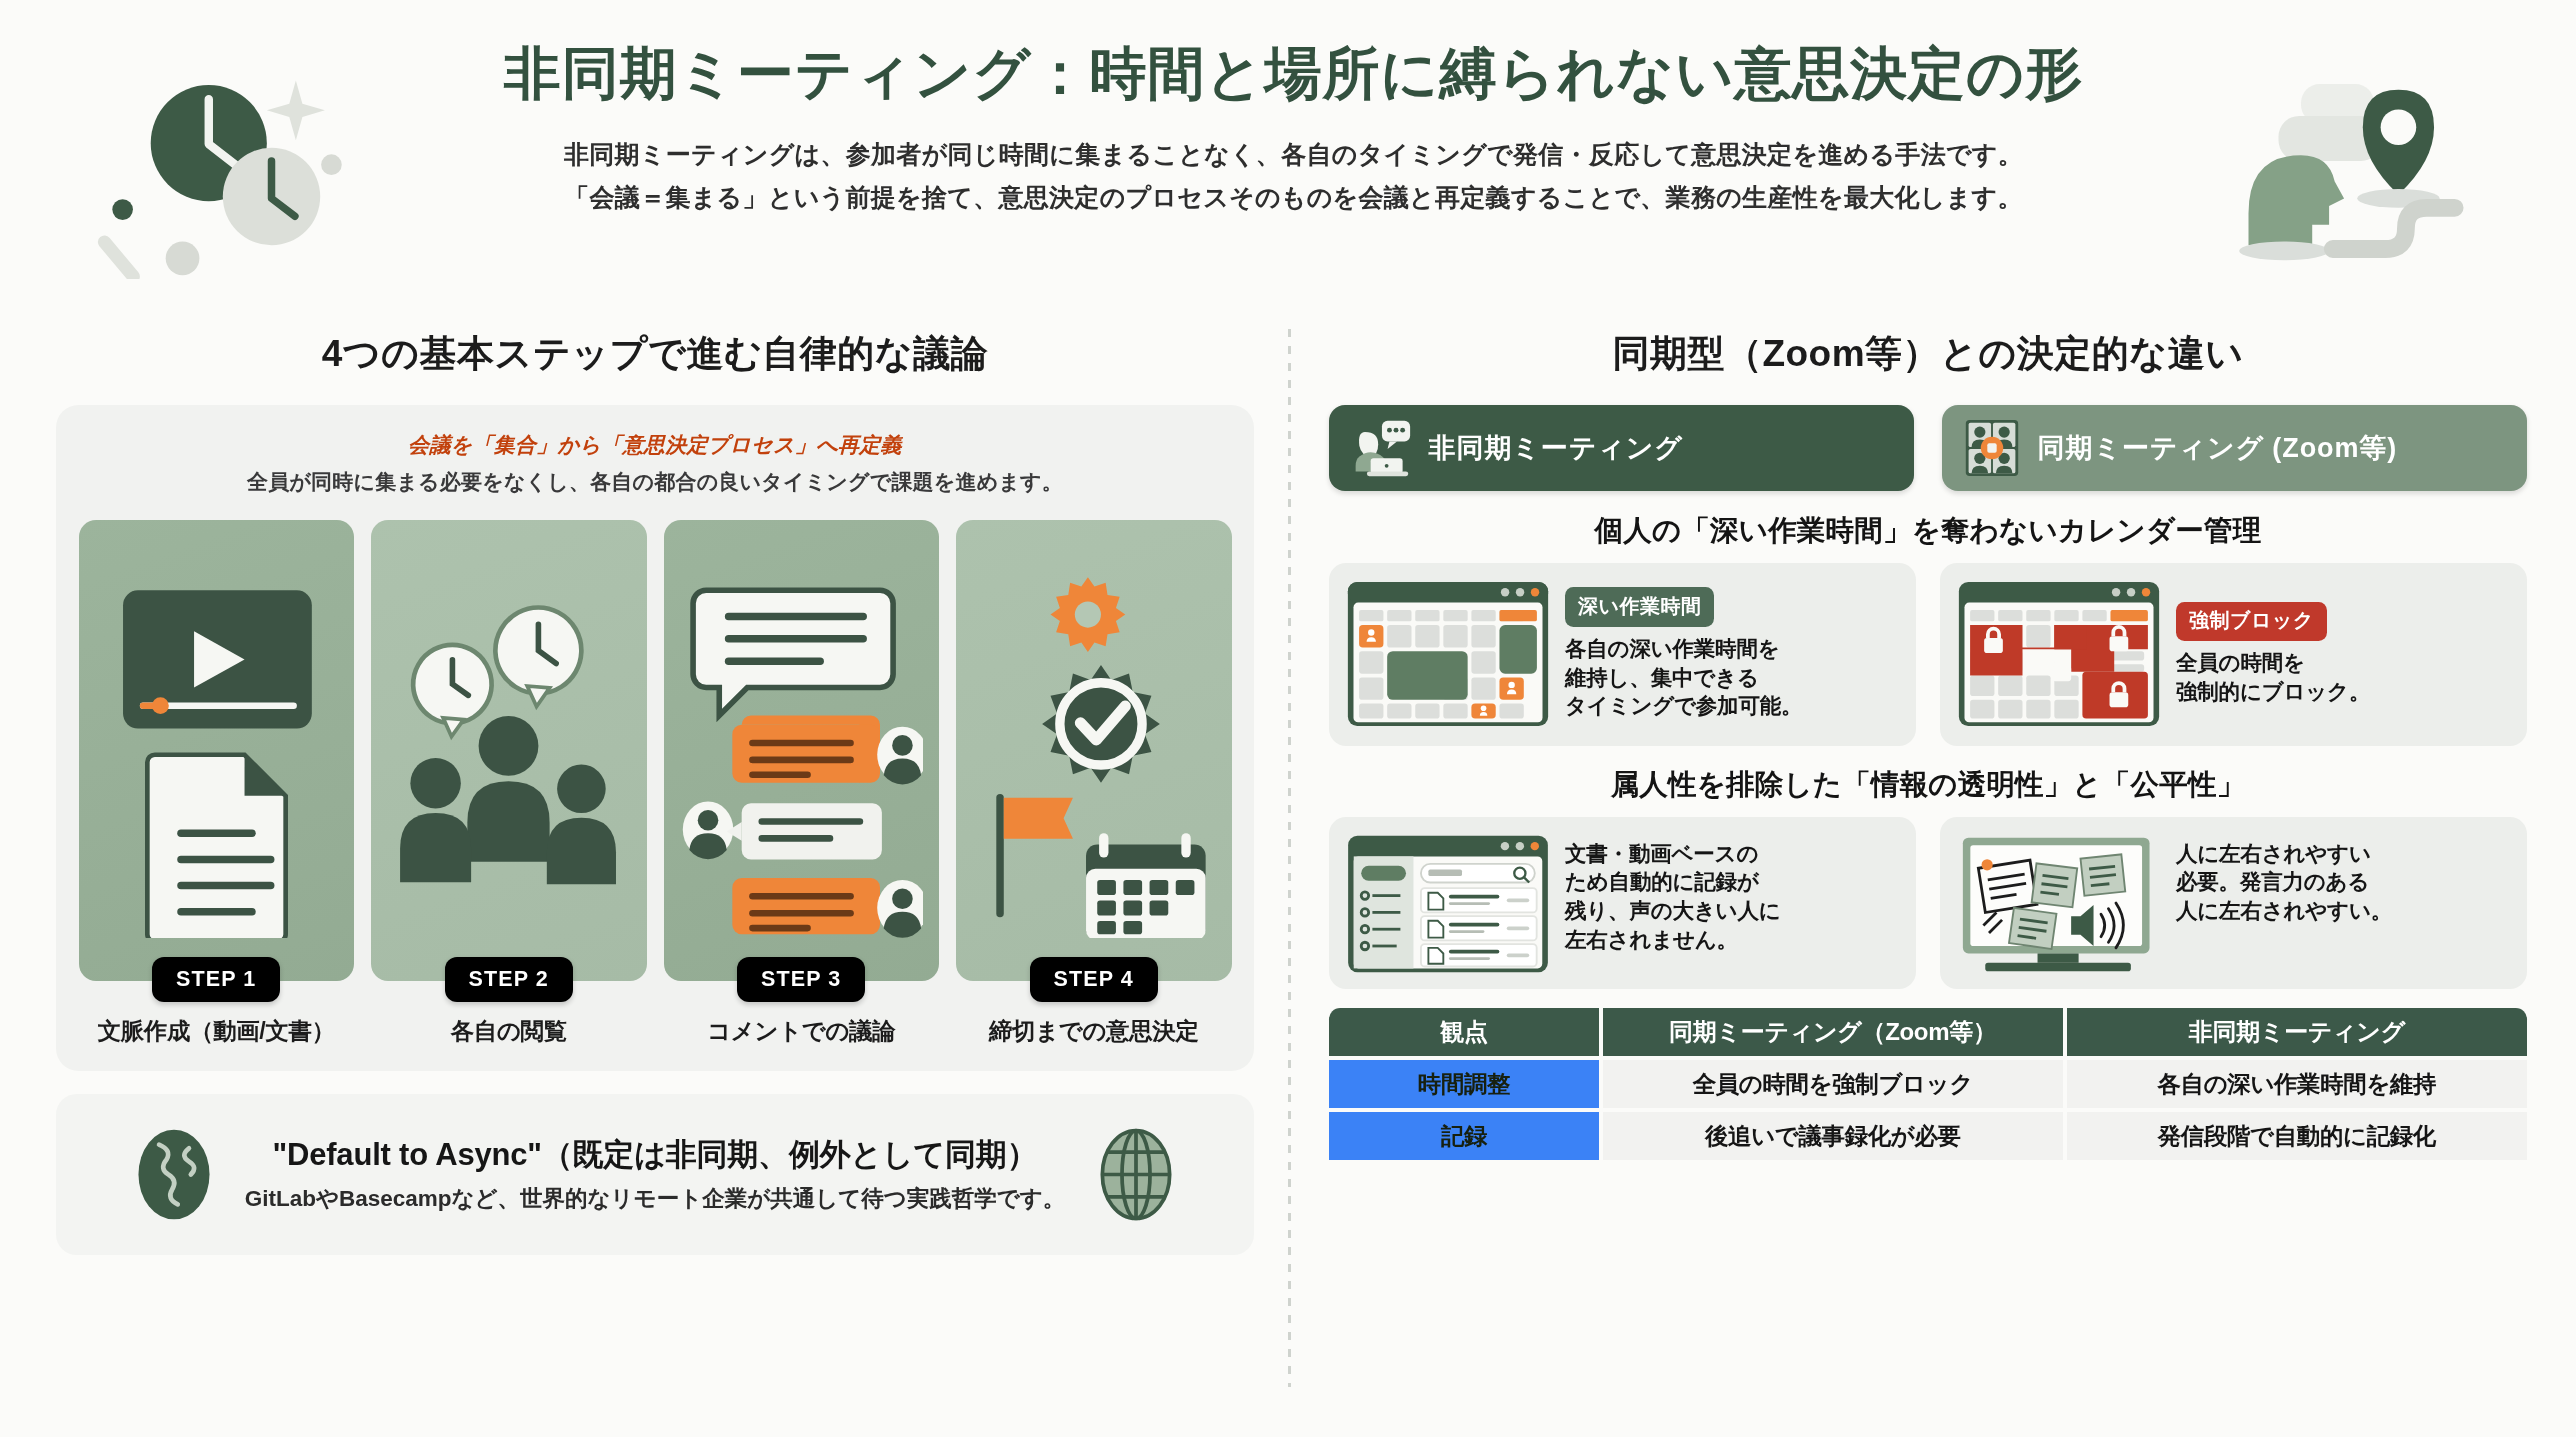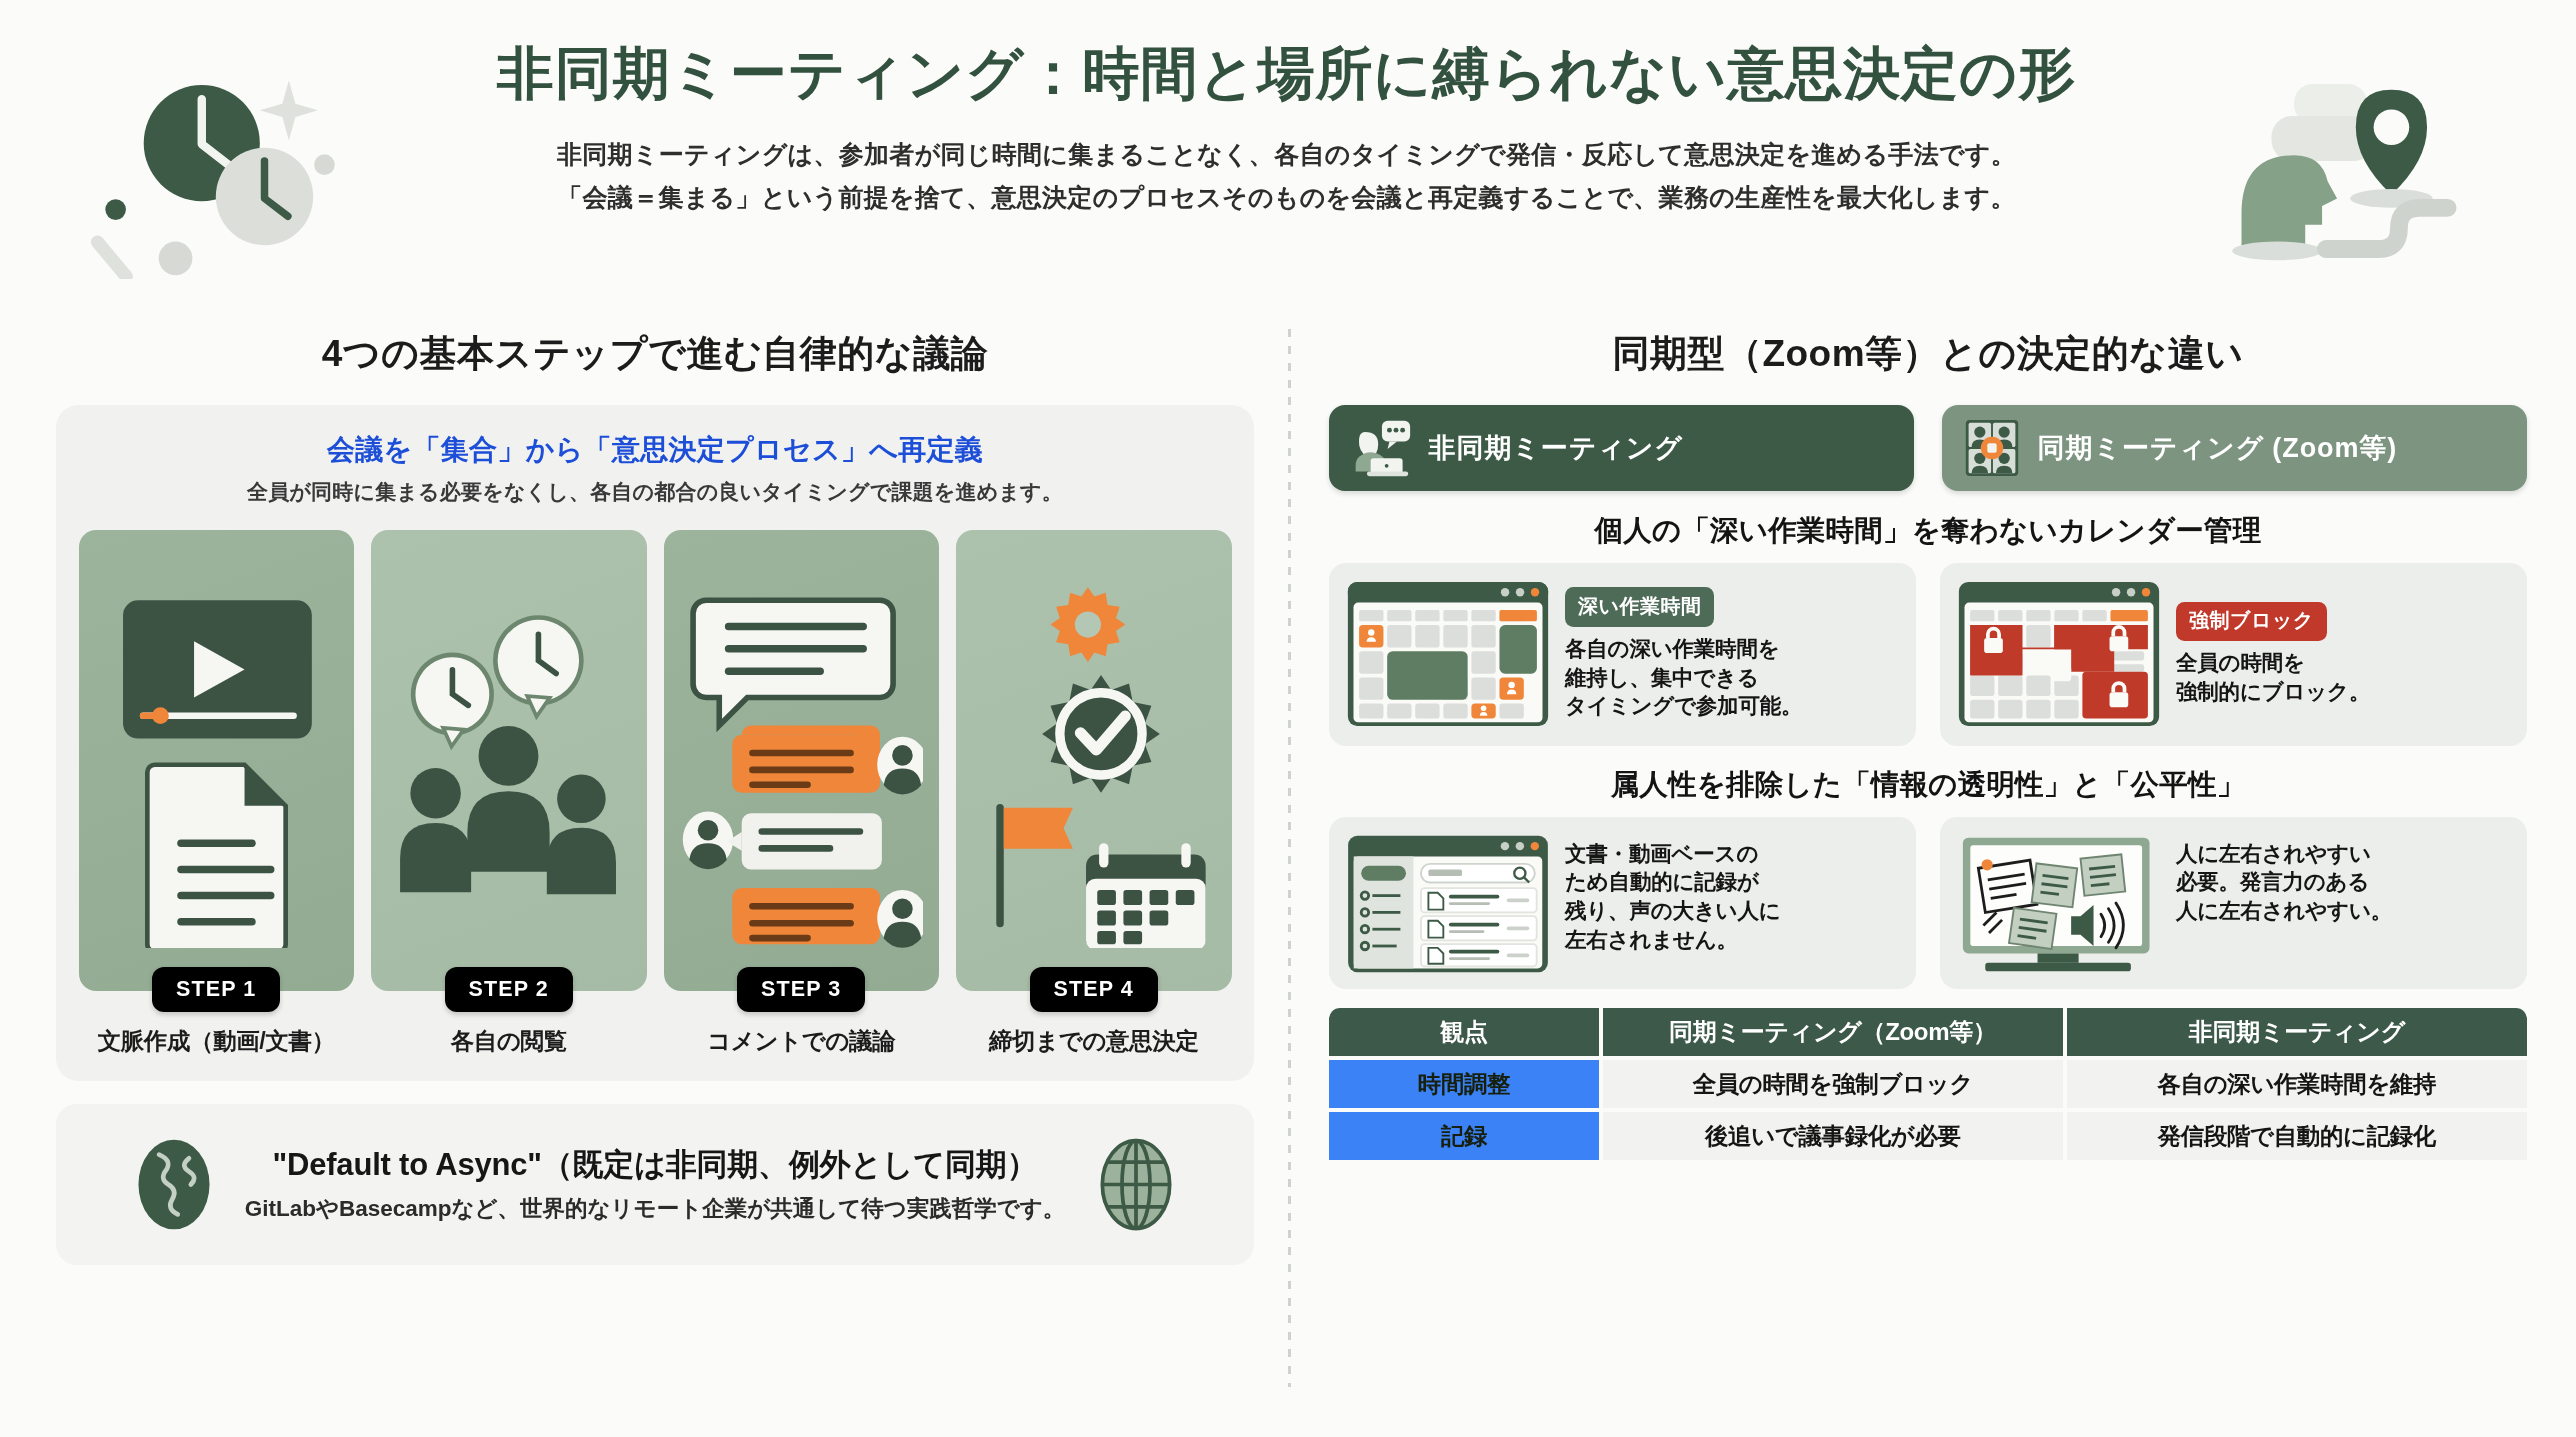--- a/index.html
+++ b/index.html
@@ -5,21 +5,21 @@
   * { box-sizing: border-box; margin: 0; padding: 0; }
   html, body {
     width: 2576px; height: 1438px;
     background: #fbfbf9;
     font-family: "Liberation Sans", "DejaVu Sans", sans-serif;
     overflow: hidden;
   }
   .page { position: relative; width: 2576px; height: 1438px; background: #fbfbf9; }
 
   
-  .header { position: absolute; left: 0; top: 0; width: 2434px; height: 298px; }
+  .header { position: absolute; left: 7px; top: 0; width: 2434px; height: 298px; }
   .header-icons-left { position: absolute; left: 66px; top: 26px; width: 309px; height: 253px; }
   .header-icons-right { position: absolute; left: 2204px; top: 26px; width: 328px; height: 253px; }
   .header-text { position: absolute; left: 374px; top: 39px; width: 1825px; text-align: center; }
   .title {
     font-size: 57px; font-weight: bold; letter-spacing: 0.9px;
     color: #33513f; line-height: 1.22; white-space: nowrap;
   }
   .subtitle {
     margin-top: 24px; font-size: 25px; font-weight: 600; color: #2e2e2e;
     line-height: 1.72; letter-spacing: 0.3px;
@@ -39,22 +39,23 @@
   .col-heading {
     text-align: center; font-size: 37px; font-weight: bold; color: #1c1c1c;
     letter-spacing: 0.5px; margin-bottom: 26px; white-space: nowrap;
   }
 
   
   .steps-card {
     background: #f1f2f0; border-radius: 22.5px; padding: 26px 22.5px 24px 22.5px;
   }
   .steps-card-title {
-    text-align: center; font-size: 28px; font-weight: bold; color: #1d4ed8;
+    text-align: center; font-size: 21px; font-weight: bold; color: #c2410c;
     letter-spacing: 0.3px;
+    font-style: italic;
   }
   .steps-card-sub {
     text-align: center; font-size: 21px; font-weight: 600; color: #39393a;
     margin-top: 9.4px; letter-spacing: 0.2px;
   }
   .steps-grid {
     display: flex; gap: 17px; margin-top: 24px;
   }
   .step {
     flex: 1; display: flex; flex-direction: column; align-items: center;

